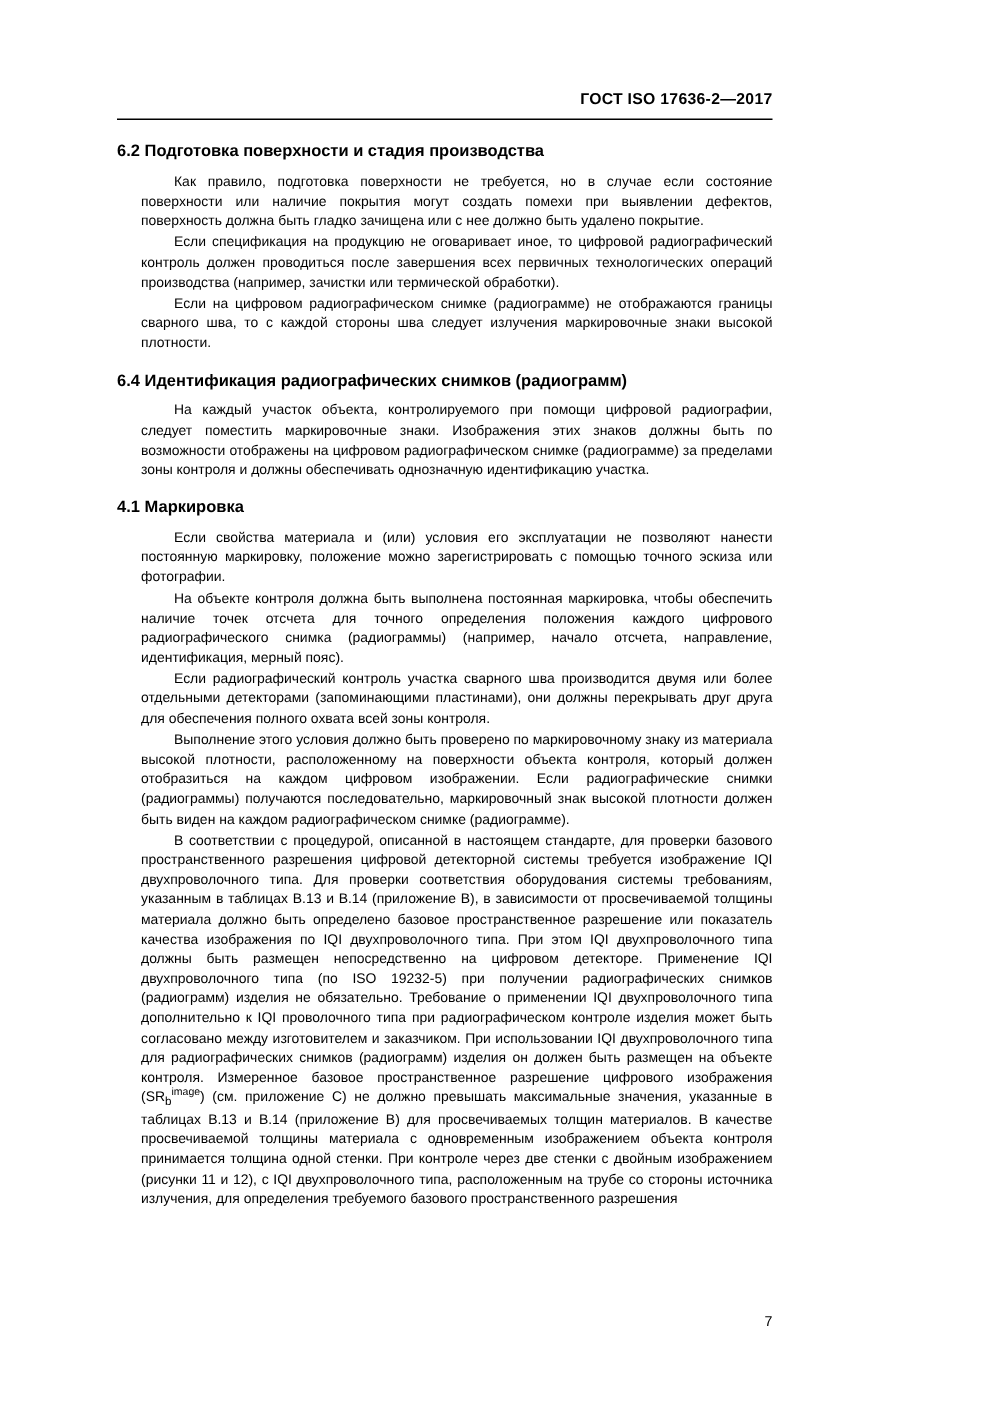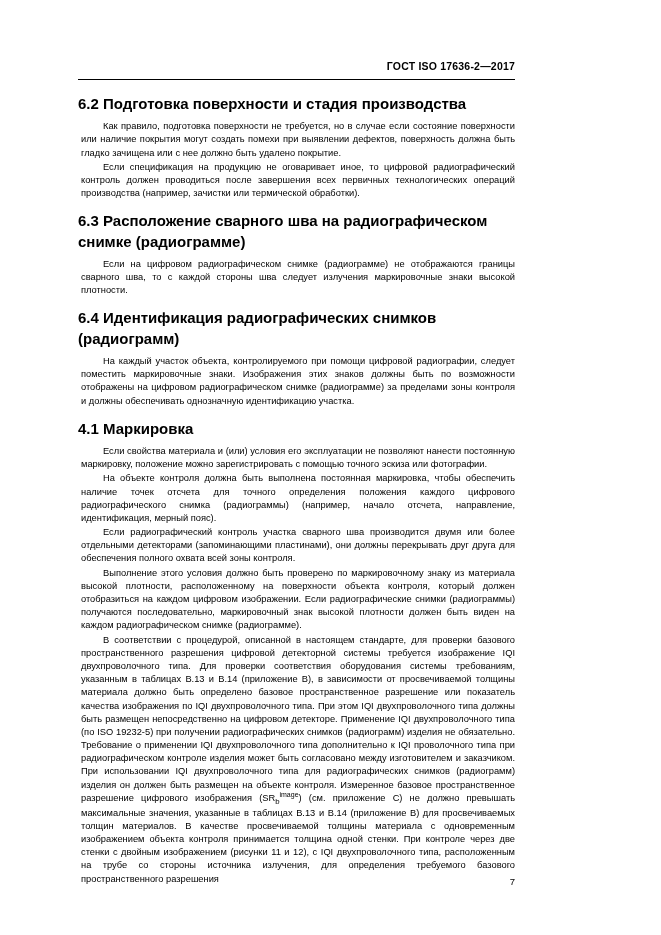--- a/index.html
+++ b/index.html
@@ -30,29 +30,29 @@
     letter-spacing: 0.2px;
     margin: 0 0 4px 0;
     padding-bottom: 3px;
   }
   .header-rule {
     border-bottom: 1px solid #000;
     margin: 0 0 14px 0;
     height: 0;
   }
   h2.sec {
-    font-size: 15px;
+    font-size: 11px;
     font-weight: bold;
     margin: 11px 0 6px 0;
     line-height: 1.35;
   }
   p.para {
     font-size: 9.3px;
     line-height: 1.42;
-    margin: 0 0 0 3px;
+    margin: 0 0 0 16px;
     text-align: justify;
     text-indent: 22px;
     hyphens: manual;
   }
   p.para + p.para {
     margin-top: 1px;
   }
   .footer-num {
     position: absolute;
     right: 58px;
@@ -70,21 +70,20 @@
 
 <div class="page">
 
   <div class="header">ГОСТ ISO 17636-2—2017</div>
   <div class="header-rule"></div>
 
   <h2 class="sec">6.2 Подготовка поверхности и стадия производства</h2>
   <p class="para">Как правило, подготовка поверхности не требуется, но в случае если состояние поверхности или наличие покрытия могут создать помехи при выявлении дефектов, поверхность должна быть гладко зачищена или с нее должно быть удалено покрытие.</p>
   <p class="para">Если спецификация на продукцию не оговаривает иное, то цифровой радиографический контроль должен проводиться после завершения всех первичных технологических операций производства (например, зачистки или термической обработки).</p>
 
-  <h2 class="sec">6.3 Расположение сварного шва на радиографическом снимке (радиограмме)</h2>
   <p class="para">Если на цифровом радиографическом снимке (радиограмме) не отображаются границы сварного шва, то с каждой стороны шва следует излучения маркировочные знаки высокой плотности.</p>
 
   <h2 class="sec">6.4 Идентификация радиографических снимков (радиограмм)</h2>
   <p class="para">На каждый участок объекта, контролируемого при помощи цифровой радиографии, следует поместить маркировочные знаки. Изображения этих знаков должны быть по возможности отображены на цифровом радиографическом снимке (радиограмме) за пределами зоны контроля и должны обеспечивать однозначную идентификацию участка.</p>
 
   <h2 class="sec">4.1 Маркировка</h2>
   <p class="para">Если свойства материала и (или) условия его эксплуатации не позволяют нанести постоянную маркировку, положение можно зарегистрировать с помощью точного эскиза или фотографии.</p>
   <p class="para">На объекте контроля должна быть выполнена постоянная маркировка, чтобы обеспечить наличие точек отсчета для точного определения положения каждого цифрового радиографического снимка (радиограммы) (например, начало отсчета, направление, идентификация, мерный пояс).</p>
 
   <p class="para">Если радиографический контроль участка сварного шва производится двумя или более отдельными детекторами (запоминающими пластинами), они должны перекрывать друг друга для обеспечения полного охвата всей зоны контроля.</p>

